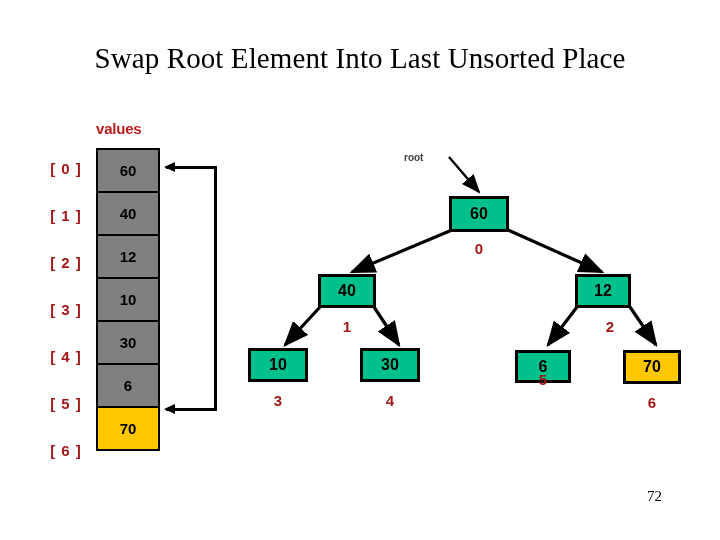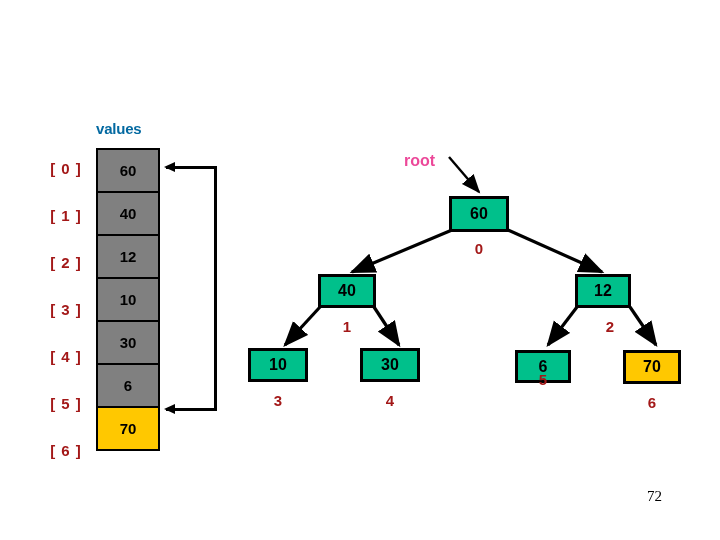--- a/index.html
+++ b/index.html
@@ -22,21 +22,21 @@
     font-weight:400;
     color:#000000;
     letter-spacing:0.1px;
     white-space:nowrap;
   }
 
   
   .values-label{
     position:absolute;
     left:96px;top:120px;
-    font-size:15px;font-weight:bold;color:#0369a1;
+    font-size:15px;font-weight:bold;color:#b91c1c;
     letter-spacing:-0.2px;
   }
   .array-wrap{position:absolute;left:96px;top:148px;}
   .cell{
     position:relative;
     width:60px;height:41px;
     border:2px solid #000;
     border-bottom-width:0;
     box-sizing:content-box;
     background:#808080;
@@ -82,36 +82,37 @@
     font-size:16px;font-weight:bold;color:#000;
   }
   .node.gold{background:#FFC800;}
   .nidx{
     position:absolute;
     font-size:15px;font-weight:bold;color:#A31818;
     text-align:center;
   }
   .root-label{
     position:absolute;
-    font-size:16px;font-weight:bold;color:#ec4899;
+    font-size:10px;font-weight:bold;color:#404040;
   }
   svg.edges{position:absolute;left:0;top:0;width:720px;height:540px;pointer-events:none;}
 
   
   .pageno{
     position:absolute;right:58px;bottom:35px;
     font-family:"Liberation Serif", serif;
     font-size:15px;color:#000;
   }
 </style>
 </head>
 <body>
 
 <div id="stage">
 
+  <div class="slide-title">Swap Root Element Into Last Unsorted Place</div>
 
   <div class="values-label">values</div>
 
   <div class="idx" style="left:36px;top:160px;">[ 0 ]</div>
   <div class="idx" style="left:36px;top:207px;">[ 1 ]</div>
   <div class="idx" style="left:36px;top:254px;">[ 2 ]</div>
   <div class="idx" style="left:36px;top:301px;">[ 3 ]</div>
   <div class="idx" style="left:36px;top:348px;">[ 4 ]</div>
   <div class="idx" style="left:36px;top:395px;">[ 5 ]</div>
   <div class="idx" style="left:36px;top:442px;">[ 6 ]</div>

